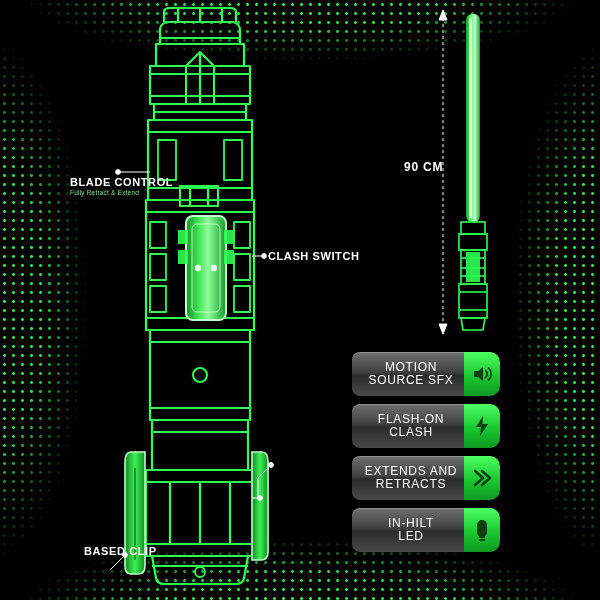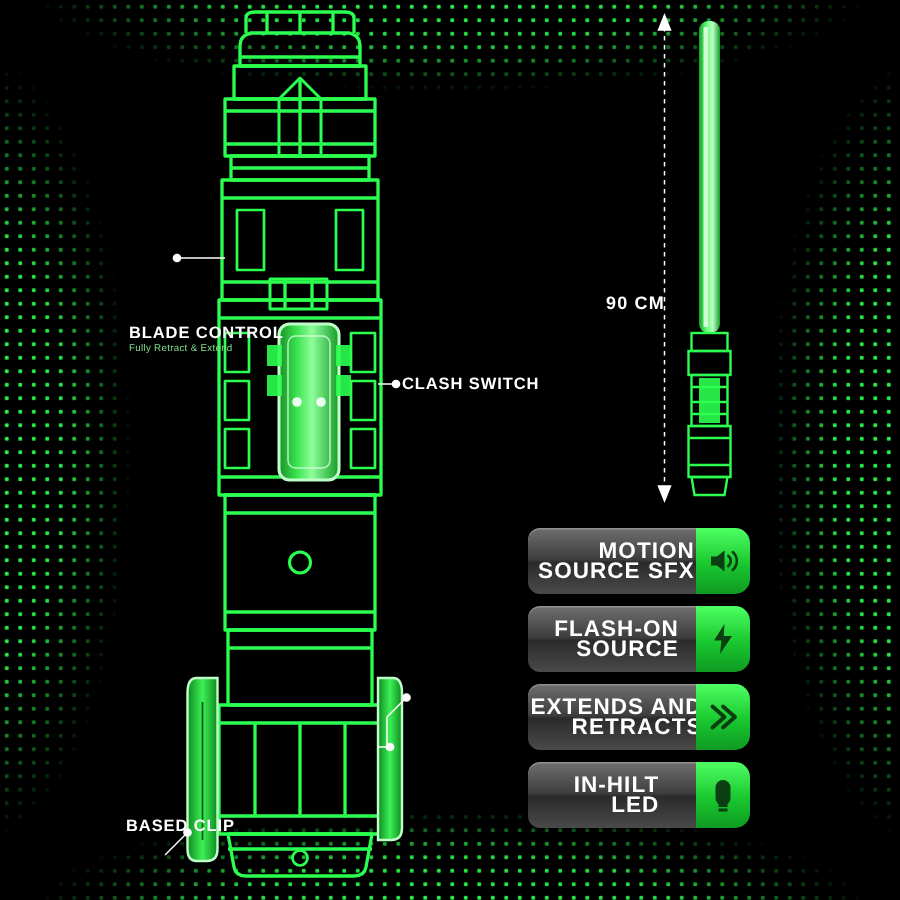--- a/index.html
+++ b/index.html
@@ -28,34 +28,34 @@
     mask-image:radial-gradient(ellipse 330px 80px at 300px 102px, rgba(0,0,0,1) 10%, rgba(0,0,0,.9) 45%, rgba(0,0,0,0) 85%);}
 
   .stage{position:absolute;left:0;top:0;width:600px;height:600px;}
 
   
   .callout{position:absolute;color:#ffffff;}
   .callout .title{font-size:11px;font-weight:bold;letter-spacing:.6px;line-height:12px;white-space:nowrap;}
   .callout .sub{font-size:6.5px;color:#7fe08a;letter-spacing:.2px;line-height:8px;white-space:nowrap;margin-top:1px;}
   .callout .sub2{font-size:5px;color:#4f9a58;letter-spacing:.2px;line-height:7px;white-space:nowrap;}
 
-  .dim-label{position:absolute;color:#ffffff;font-size:12px;font-weight:bold;letter-spacing:.8px;margin-top:35px;}
+  .dim-label{position:absolute;color:#ffffff;font-size:12px;font-weight:bold;letter-spacing:.8px;}
 
   
   .features{position:absolute;left:352px;top:352px;width:148px;}
   .pill{position:relative;height:44px;margin-bottom:8px;}
   .pill .body{
     position:absolute;left:0;top:0;width:118px;height:44px;
     background:linear-gradient(180deg,#6f6f6f 0%,#3d3d3d 48%,#2a2a2a 52%,#4a4a4a 100%);
     border-radius:8px 0 0 8px;
     display:flex;align-items:center;justify-content:center;
     box-shadow:inset 0 1px 0 rgba(255,255,255,.25);
   }
   .pill .label{
-    color:#fff;font-size:15px;font-weight:bold;letter-spacing:.7px;line-height:13px;text-align:right;
+    color:#fff;font-size:12px;font-weight:normal;letter-spacing:.7px;line-height:13px;text-align:center;
   }
   .pill .cap{
     position:absolute;left:112px;top:0;width:36px;height:44px;
     background:linear-gradient(180deg,#4dff63 0%,#19c72f 55%,#0f9a22 100%);
     border-radius:0 10px 10px 0;
     display:flex;align-items:center;justify-content:center;
   }
   .pill .cap svg{display:block;}
 </style>
 </head>
@@ -206,21 +206,21 @@
       <rect x="466" y="252" width="14" height="30" fill="#2bff4f" opacity=".9"></rect>
     </g>
 
     <g stroke="#ffffff" stroke-width="1" fill="#ffffff">
       <line x1="443" y1="18" x2="443" y2="326" stroke-dasharray="3 3"></line>
       <polygon points="443,10 439,20 447,20"></polygon>
       <polygon points="443,334 439,324 447,324"></polygon>
     </g>
   </svg>
 
-  <div class="callout" style="left:86px;top:176px;margin-top:40px;">
+  <div class="callout" style="left:70px;top:176px;">
     <div class="title">BLADE CONTROL</div>
     <div class="sub">Fully Retract &amp; Extend</div>
   </div>
 
   <div class="callout" style="left:268px;top:250px;">
     <div class="title">CLASH SWITCH</div>
   </div>
 
 
   <div class="callout" style="left:84px;top:545px;">
@@ -244,21 +244,21 @@
           <path d="M14.5 6.5 a4.5 4.5 0 0 1 0 7" stroke="#0b3f12" stroke-width="1.7" fill="none" stroke-linecap="round"></path>
           <path d="M17.5 4 a8 8 0 0 1 0 12" stroke="#0b3f12" stroke-width="1.7" fill="none" stroke-linecap="round"></path>
         </svg>
       </div>
     </div>
 
     <div class="pill">
       <div class="body">
         <div class="label">
           <span>FLASH-ON</span><br>
-          <span>SOURCE</span>
+          <span>CLASH</span>
         </div>
       </div>
       <div class="cap">
         <svg width="18" height="22" viewBox="0 0 18 22">
           <path d="M10 1 L3 12 H8 L7 21 L15 9 H9.5 Z" fill="#0b3f12"></path>
         </svg>
       </div>
     </div>
 
     <div class="pill">

